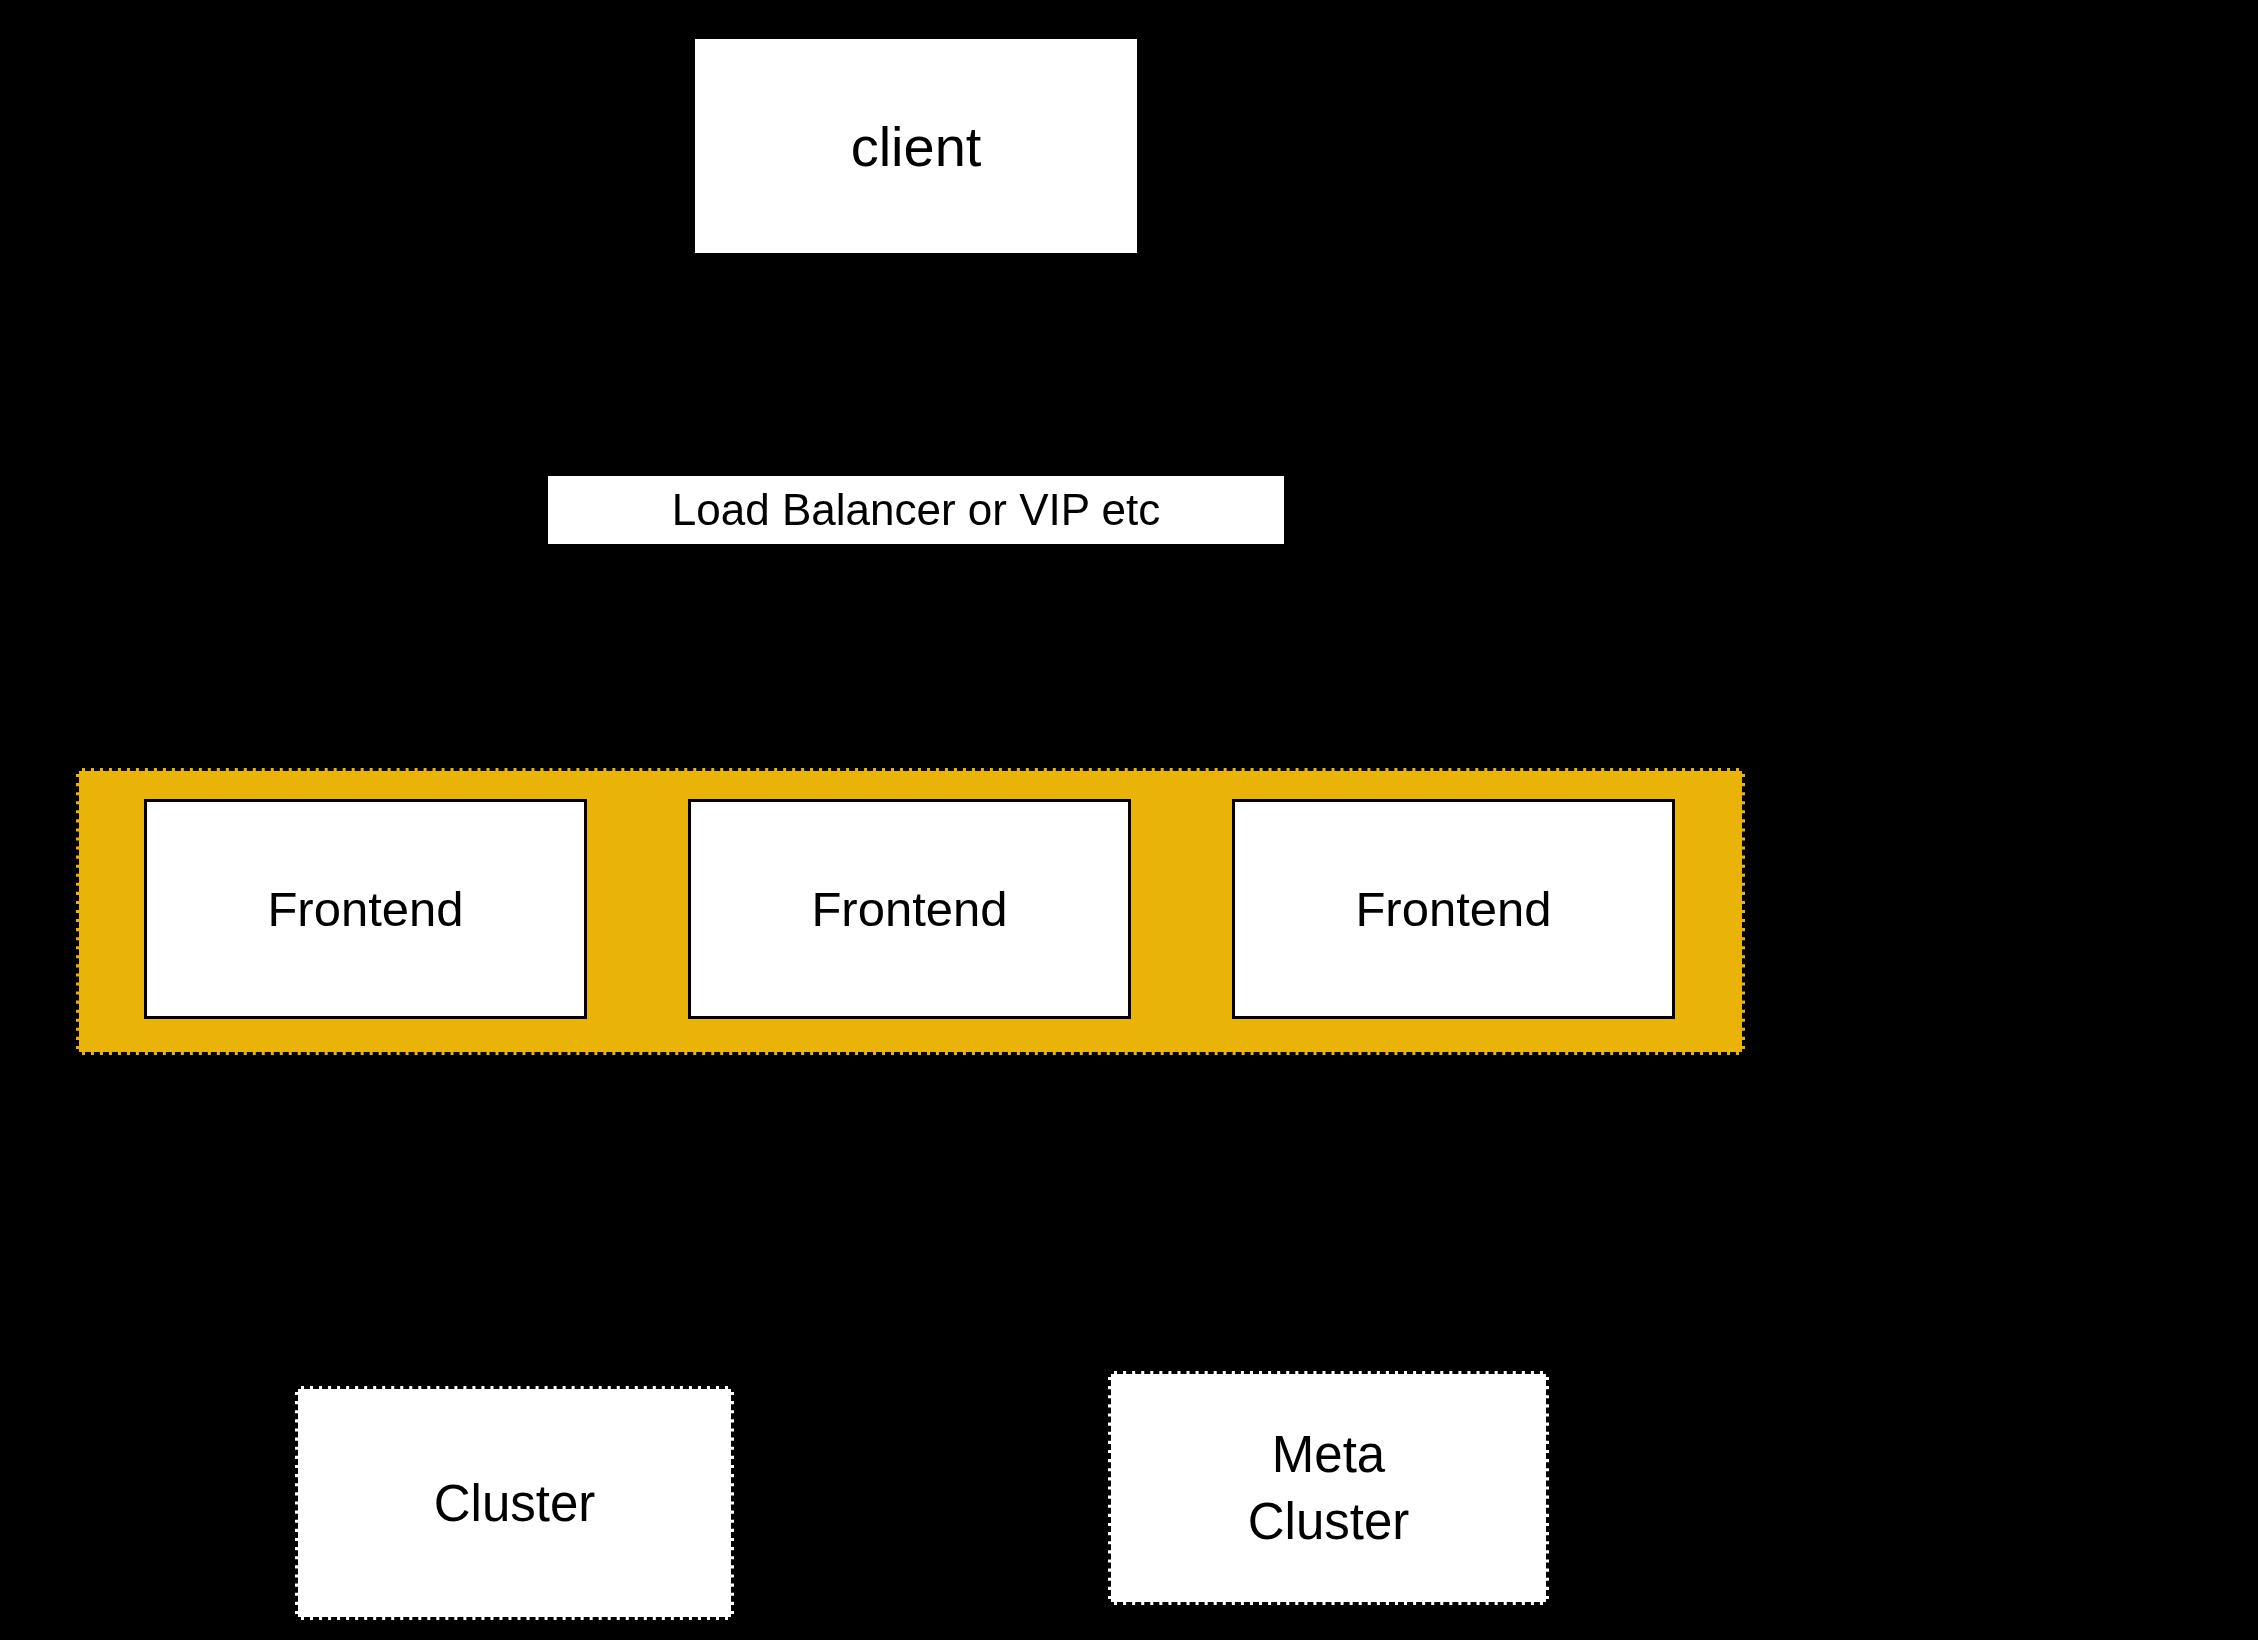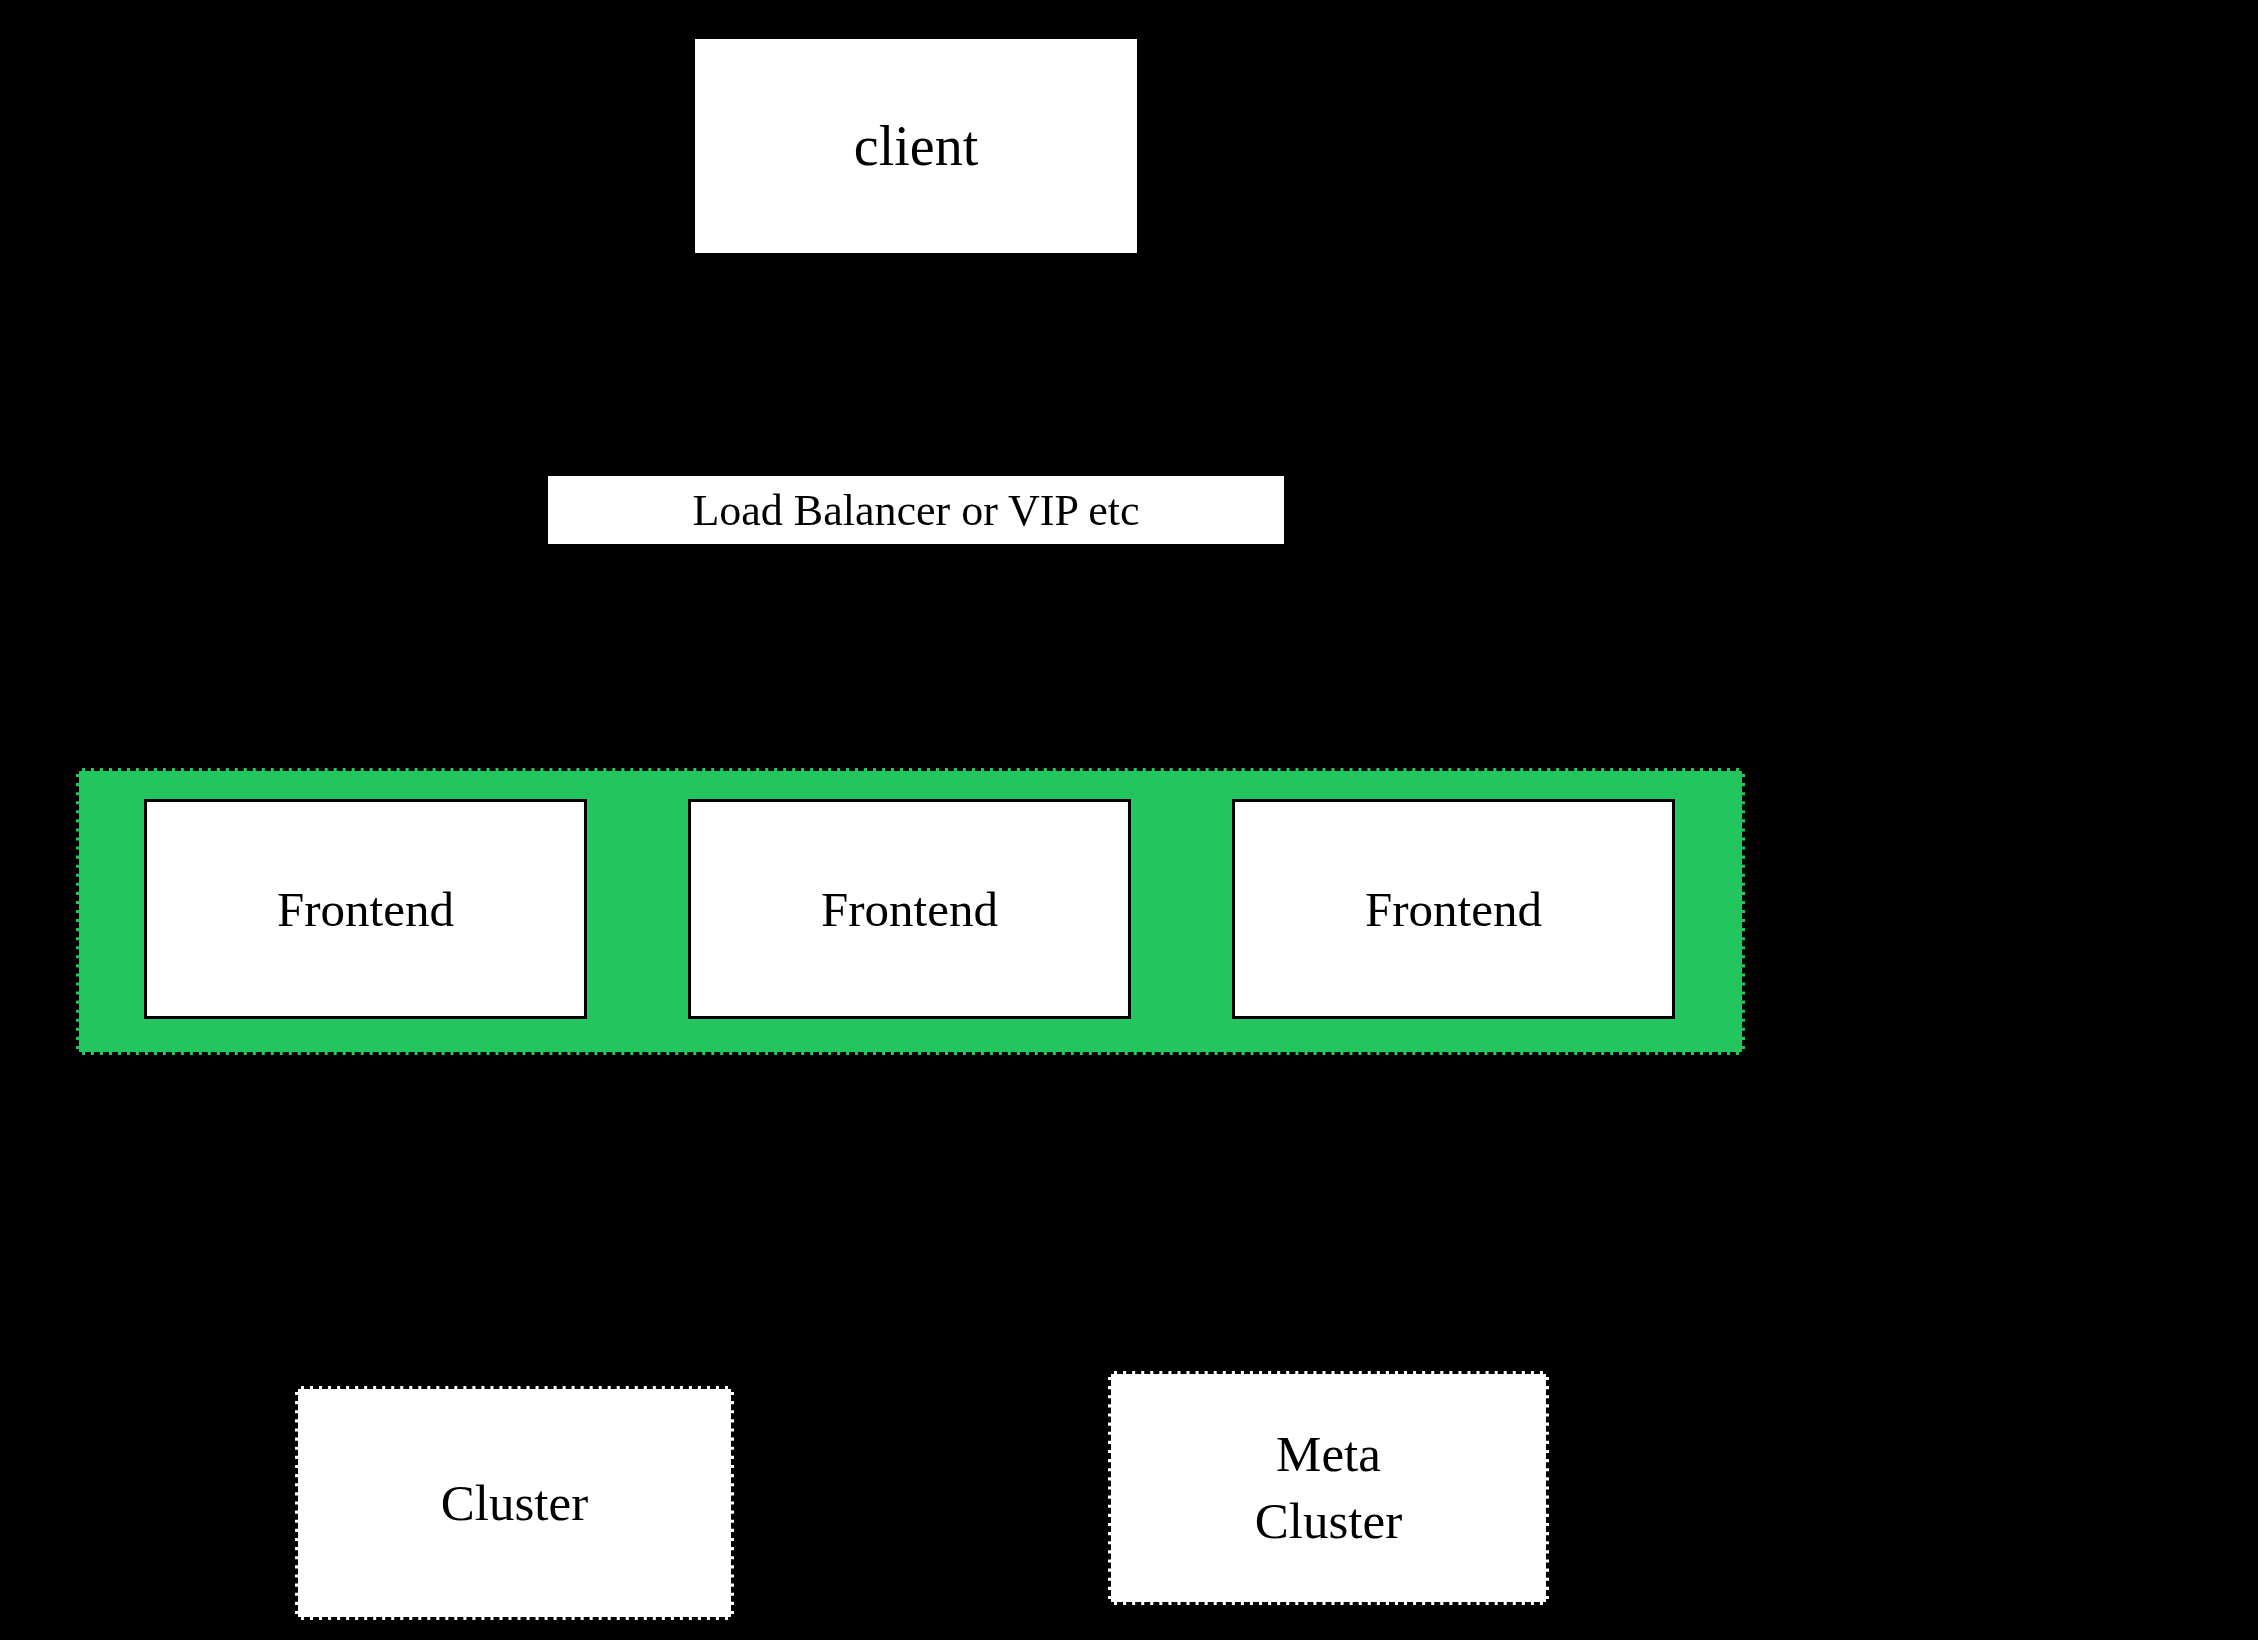--- a/index.html
+++ b/index.html
@@ -6,21 +6,21 @@
     margin: 0;
     padding: 0;
     background: #000000;
   }
   .canvas {
     position: relative;
     width: 2258px;
     height: 1640px;
     background: #000000;
     overflow: hidden;
-    font-family: Liberation Serif, serif;
+    font-family: Liberation Sans, sans-serif;
     color: #000000;
   }
   .node {
     position: absolute;
     background: #ffffff;
     color: #000000;
     display: flex;
     align-items: center;
     justify-content: center;
     text-align: center;
@@ -36,21 +36,21 @@
     left: 548px; top: 476px;
     width: 736px; height: 68px;
     font-size: 44px;
   }
   
   .frontend-group {
     position: absolute;
     left: 76px; top: 768px;
     width: 1669px; height: 287px;
     box-sizing: border-box;
-    background: #22c55e;
+    background: #eab308;
     border: 3.6px dashed #000000;
     display: flex;
     flex-direction: row;
     justify-content: space-between;
     align-items: flex-start;
     padding: 28px 67px 32px 65px;
   }
   .frontend-node {
     position: relative;
     width: 443px; height: 220px;

